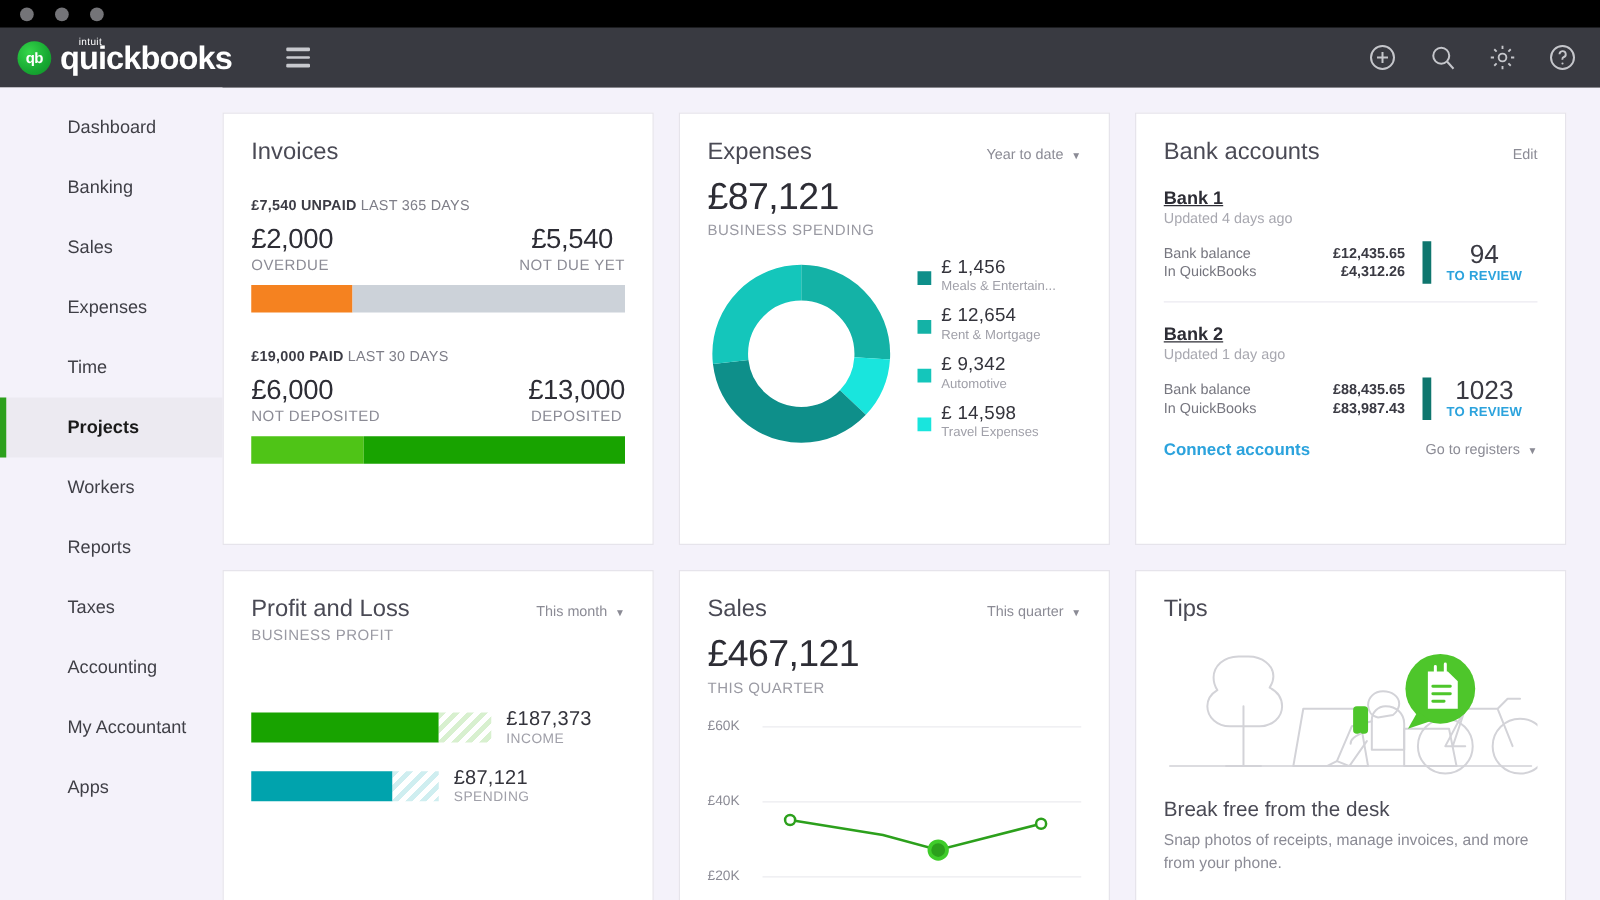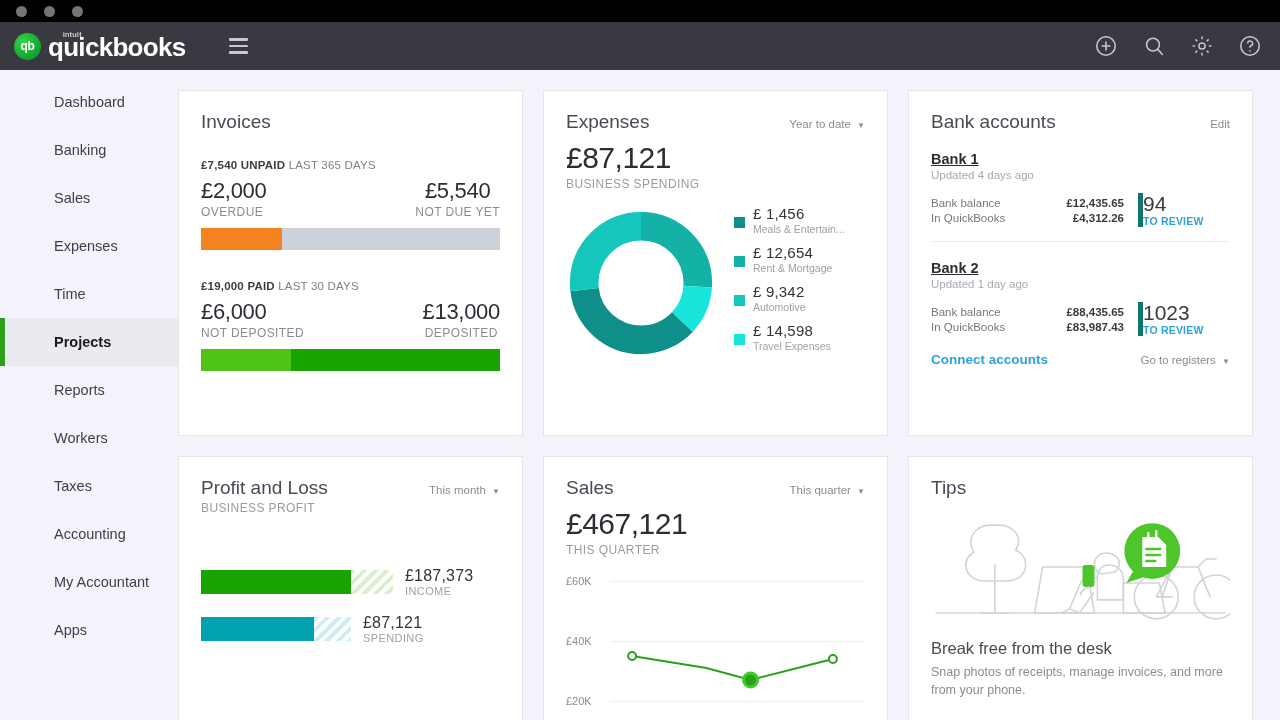--- a/index.html
+++ b/index.html
@@ -89,21 +89,21 @@
 
   
   .bank { margin-top: 18px; }
   .bank-name { font-size: 14.5px; font-weight: bold; color: #2d2d35; text-decoration: underline; }
   .bank-upd { font-size: 11.5px; color: #a8a8b0; margin-top: 2px; }
   .bank-grid { display: flex; margin-top: 12px; align-items: center; }
   .bank-nums { flex: 1; }
   .bank-line { display: flex; justify-content: space-between; font-size: 11.5px; color: #76767f; padding-right: 14px; }
   .bank-line + .bank-line { margin-top: 3px; }
   .bank-line .v { color: #3a3a43; font-weight: bold; }
-  .bank-review { width: 92px; border-left: 5px solid #0f766e; padding-left: 0; }
+  .bank-review { width: 92px; text-align: center; border-left: 7px solid #0f766e; padding-left: 0; }
   .rev-num { font-size: 21px; color: #3a3a43; line-height: 21px; }
   .rev-lbl { font-size: 10.5px; font-weight: bold; color: #2ca3dd; letter-spacing: .2px; margin-top: 1px; }
   .bank-sep { height: 1px; background: #eceaf1; margin: 14px 0 0; }
   .bank-foot { display: flex; justify-content: space-between; align-items: center; margin-top: 16px; }
   .link-blue { font-size: 13.5px; color: #2ca3dd; font-weight: bold; cursor: pointer; }
 
   
   .pl-bars { margin-top: 52px; }
   .pl-row { display: flex; align-items: center; margin-bottom: 17px; }
   .pl-bar { height: 24px; display: flex; }
@@ -194,24 +194,24 @@
       <div class="nav-item">
           <span>Expenses</span>
         </div>
       <div class="nav-item">
           <span>Time</span>
         </div>
       <div class="nav-item active">
           <span>Projects</span>
         </div>
       <div class="nav-item">
+          <span>Workers</span>
+        </div>
+      <div class="nav-item">
           <span>Reports</span>
-        </div>
-      <div class="nav-item">
-          <span>Workers</span>
         </div>
       <div class="nav-item">
           <span>Taxes</span>
         </div>
       <div class="nav-item">
           <span>Accounting</span>
         </div>
       <div class="nav-item">
           <span>My Accountant</span>
         </div>

